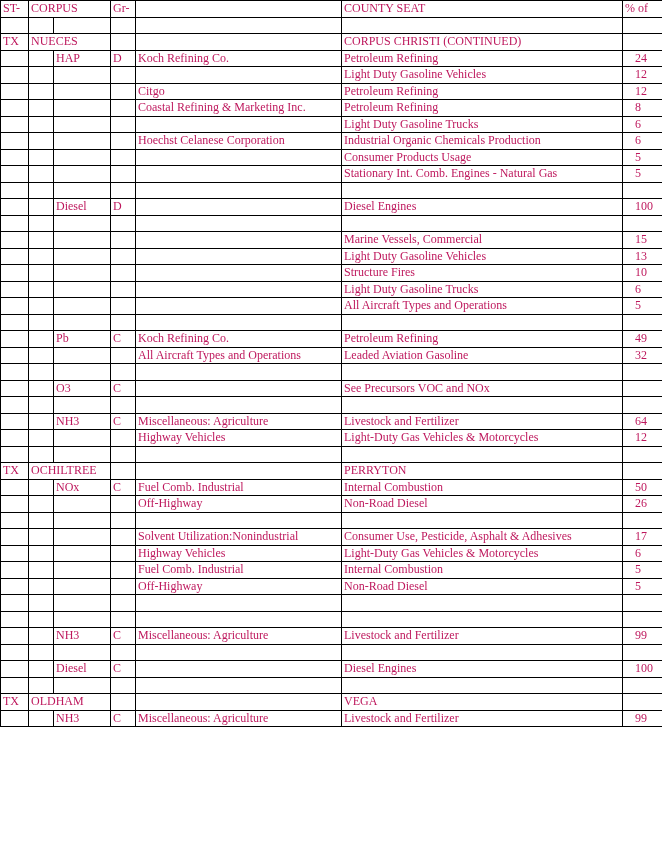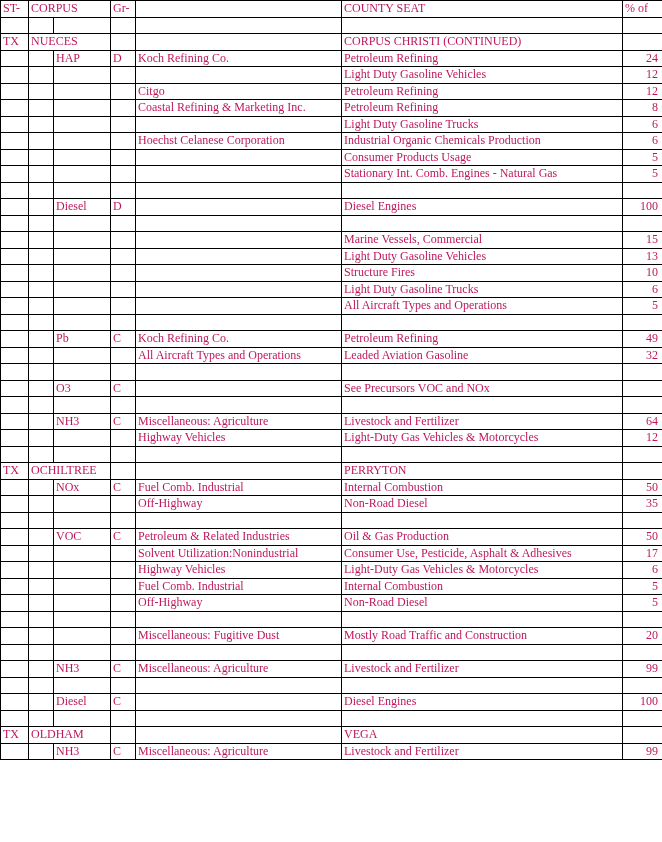--- a/index.html
+++ b/index.html
@@ -23,21 +23,21 @@
     padding: 0 2px;
     height: 15.5px;
     line-height: 15.5px;
     white-space: nowrap;
     overflow: hidden;
     text-align: left;
     font-weight: normal;
     vertical-align: middle;
   }
   td.num {
-    text-align: right;
+    text-align: left;
     padding-right: 4px;
     padding-left: 12px;
   }
 </style>
 </head>
 <body>
 
 <table>
   <colgroup>
     <col style="width:28px">
@@ -318,39 +318,30 @@
         <td>Internal Combustion</td>
         <td class="num">50</td>
       </tr>
       <tr>
         <td></td>
         <td></td>
         <td></td>
         <td></td>
         <td>Off-Highway</td>
         <td>Non-Road Diesel</td>
-        <td class="num">35</td>
-      </tr>
-      <tr>
-        <td></td>
-        <td></td>
-        <td></td>
-        <td></td>
-        <td></td>
-        <td></td>
-        <td class="num"></td>
-      </tr>
-      <tr>
-        <td></td>
-        <td></td>
-        <td>VOC</td>
-        <td>C</td>
-        <td>Petroleum &amp; Related Industries</td>
-        <td>Oil &amp; Gas Production</td>
-        <td class="num">50</td>
+        <td class="num">26</td>
+      </tr>
+      <tr>
+        <td></td>
+        <td></td>
+        <td></td>
+        <td></td>
+        <td></td>
+        <td></td>
+        <td class="num"></td>
       </tr>
       <tr>
         <td></td>
         <td></td>
         <td></td>
         <td></td>
         <td>Solvent Utilization:Nonindustrial</td>
         <td>Consumer Use, Pesticide, Asphalt &amp; Adhesives</td>
         <td class="num">17</td>
       </tr>
@@ -382,29 +373,20 @@
         <td class="num">5</td>
       </tr>
       <tr>
         <td></td>
         <td></td>
         <td></td>
         <td></td>
         <td></td>
         <td></td>
         <td class="num"></td>
-      </tr>
-      <tr>
-        <td></td>
-        <td></td>
-        <td></td>
-        <td></td>
-        <td>Miscellaneous: Fugitive Dust</td>
-        <td>Mostly Road Traffic and Construction</td>
-        <td class="num">20</td>
       </tr>
       <tr>
         <td></td>
         <td></td>
         <td></td>
         <td></td>
         <td></td>
         <td></td>
         <td class="num"></td>
       </tr>

